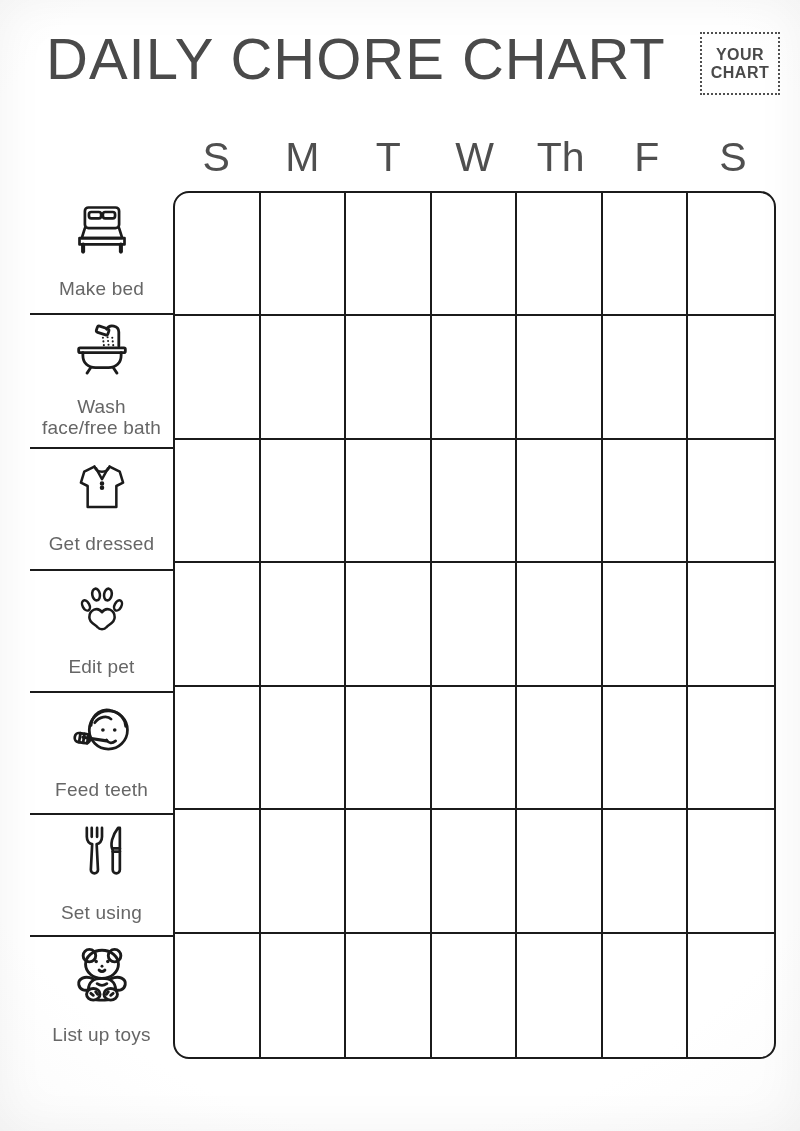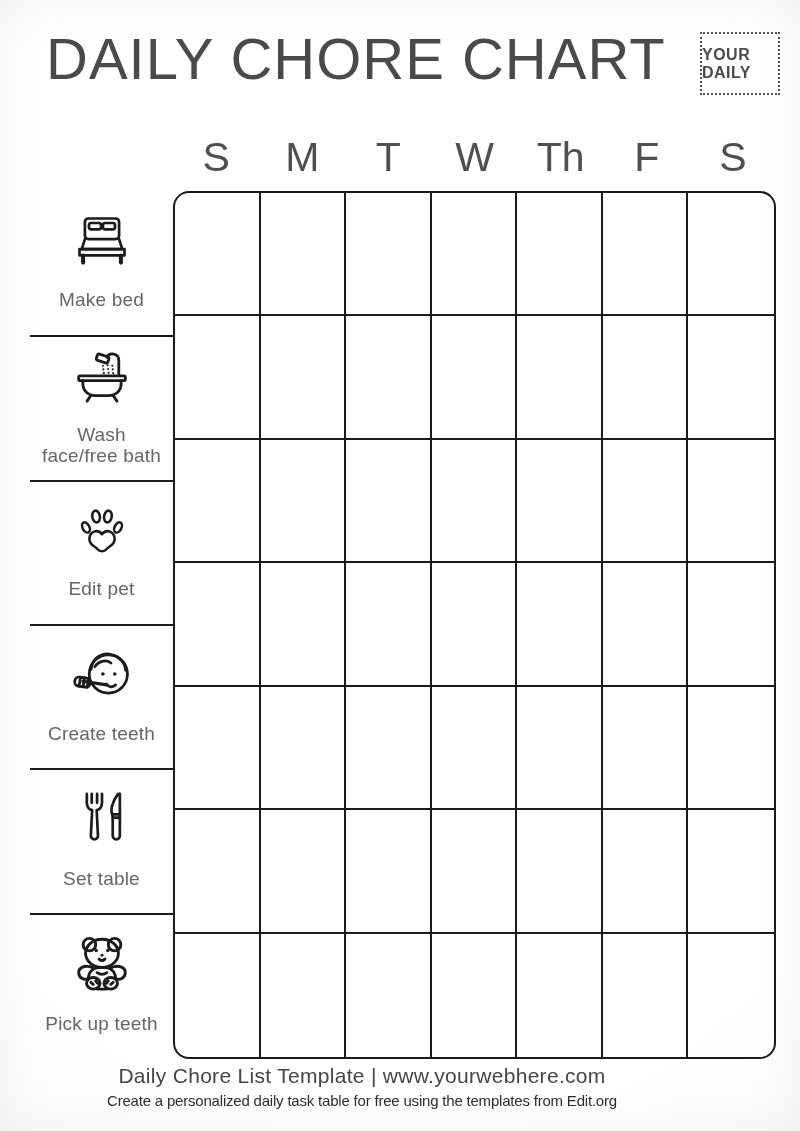--- a/index.html
+++ b/index.html
@@ -20,21 +20,21 @@
   }
   .title{
     position:absolute;left:46px;top:30px;
     font-size:58px;line-height:1;font-weight:500;
     letter-spacing:1px;color:var(--title);
     white-space:nowrap;
   }
   .logo-box{
     position:absolute;left:700px;top:32px;width:80px;height:63px;
     border:2px dotted #4f4f4f;
-    display:flex;flex-direction:column;align-items:flex-start;justify-content:center;
+    display:flex;flex-direction:column;align-items:center;justify-content:center;
     color:var(--title);font-weight:bold;font-size:16px;line-height:1.12;letter-spacing:.5px;
     text-align:center;
   }
   .days-row{
     position:absolute;left:173px;top:130px;width:603px;height:48px;
     display:flex;align-items:flex-end;
   }
   .day-cell{
     flex:1;text-align:center;
     font-size:41px;line-height:1;color:var(--day);font-weight:500;
@@ -80,21 +80,21 @@
 </style>
 </head>
 <body>
 
 <div class="page">
 
   <h1 class="title">DAILY CHORE CHART</h1>
 
   <div class="logo-box">
     <span>YOUR</span>
-    <span>DAILY</span>
+    <span>CHART</span>
   </div>
 
   <div class="days-row">
     <span class="day-cell">S</span>
     <span class="day-cell">M</span>
     <span class="day-cell">T</span>
     <span class="day-cell">W</span>
     <span class="day-cell">Th</span>
     <span class="day-cell">F</span>
     <span class="day-cell">S</span>
@@ -190,20 +190,32 @@
           <rect x="7" y="31" width="50" height="5" rx="1.5"></rect>
           <path d="M11.5 36 v3 c0 8 5.5 13 13.5 13 h14 c8 0 13.5 -5 13.5 -13 v-3"></path>
           <path d="M20 52 l-4 6"></path>
           <path d="M44 52 l4 6"></path>
         </svg>
       </span>
       <span class="chore-label">Wash
 face/free bath</span>
     </div>
 
+    <div class="label-row">
+      <span class="chore-icon">
+        <svg width="54" height="52" viewBox="0 0 64 60" fill="none" stroke="#1b1b1b" stroke-width="3" stroke-linecap="round" stroke-linejoin="round">
+          <path d="M23 7 L11 13 L7 26 L15 30 V55 H49 V30 L57 26 L53 13 L41 7"></path>
+          <path d="M23 7 C26 15 38 15 41 7"></path>
+          <path d="M25 9 L32 22 L39 9"></path>
+          <circle cx="32" cy="27" r="1.2" fill="#1b1b1b"></circle>
+          <circle cx="32" cy="32" r="1.2" fill="#1b1b1b"></circle>
+        </svg>
+      </span>
+      <span class="chore-label">Get dressed</span>
+    </div>
 
     <div class="label-row">
       <span class="chore-icon">
         <svg width="54" height="54" viewBox="0 0 64 62" fill="none" stroke="#1b1b1b" stroke-width="3" stroke-linecap="round" stroke-linejoin="round">
           <path d="M32 36 C27 29 17 33 17 42 C17 49 24 50 27 54 C29 57 35 57 37 54 C40 50 47 49 47 42 C47 33 37 29 32 36 Z"></path>
           <ellipse cx="25" cy="15" rx="4.5" ry="7" transform="rotate(-10 25 15)"></ellipse>
           <ellipse cx="39" cy="15" rx="4.5" ry="7" transform="rotate(10 39 15)"></ellipse>
           <ellipse cx="13" cy="28" rx="4" ry="6.5" transform="rotate(-28 13 28)"></ellipse>
           <ellipse cx="51" cy="28" rx="4" ry="6.5" transform="rotate(28 51 28)"></ellipse>
         </svg>
@@ -220,35 +232,35 @@
           <circle cx="34" cy="30" r="2" fill="#1b1b1b" stroke="none"></circle>
           <circle cx="47" cy="30" r="2" fill="#1b1b1b" stroke="none"></circle>
           <path d="M38 41 q4 6 10 1"></path>
           <path d="M12 38 L38 42" stroke-width="3.5"></path>
           <g transform="rotate(9 12 39)">
             <rect x="3" y="34" width="17" height="10" rx="4.5"></rect>
             <path d="M8.5 34 v10 M13 34 v10 M17.5 34 v10"></path>
           </g>
         </svg>
       </span>
-      <span class="chore-label">Create teeth</span>
+      <span class="chore-label">Feed teeth</span>
     </div>
 
     <div class="label-row">
       <span class="chore-icon">
         <svg width="50" height="58" viewBox="0 0 56 64" fill="none" stroke="#1b1b1b" stroke-width="3" stroke-linecap="round" stroke-linejoin="round">
           <path d="M11 5 V15 C11 20 14 23 17 23 L15.5 52 a4 4 0 0 0 8 0 L22 23 C25 23 28 20 28 15 V5"></path>
           <path d="M16.5 5 V15"></path>
           <path d="M22.5 5 V15"></path>
           <path d="M46 5 C39 14 37 24 40 30 L40 52 a4 4 0 0 0 8 0 V5 Z"></path>
           <path d="M40 28 H48"></path>
           <path d="M40 31.5 H48"></path>
         </svg>
       </span>
-      <span class="chore-label">Set table</span>
+      <span class="chore-label">Set using</span>
     </div>
 
     <div class="label-row">
       <span class="chore-icon">
         <svg width="62" height="58" viewBox="0 0 64 60" fill="none" stroke="#1b1b1b" stroke-width="3" stroke-linecap="round" stroke-linejoin="round">
           <circle cx="19" cy="11" r="6.5"></circle>
           <circle cx="45" cy="11" r="6.5"></circle>
           <ellipse cx="32" cy="20" rx="17" ry="14.5"></ellipse>
           <circle cx="26" cy="17" r="1.8" fill="#1b1b1b" stroke="none"></circle>
           <circle cx="38" cy="17" r="1.8" fill="#1b1b1b" stroke="none"></circle>
@@ -257,23 +269,19 @@
           <path d="M23 35 C14 31 7 35 8 41 C9 46 14 48 18 46"></path>
           <path d="M41 35 C50 31 57 35 56 41 C55 46 50 48 46 46"></path>
           <path d="M18 46 C17 52 22 57 29 57 H35 C42 57 47 52 46 46 C46 39 41 34.5 32 34.5 C23 34.5 18 39 18 46 Z"></path>
           <ellipse cx="23" cy="51" rx="7" ry="6" fill="#fdfdfd"></ellipse>
           <ellipse cx="41" cy="51" rx="7" ry="6" fill="#fdfdfd"></ellipse>
           <path d="M20.5 50 l2.5 2 M25.5 48.5 l2 2.5"></path>
           <path d="M38.5 48.5 l-2 2.5 M43.5 50 l-2.5 2"></path>
           <path d="M27 40 q5 3.5 10 0"></path>
         </svg>
       </span>
-      <span class="chore-label">Pick up teeth</span>
+      <span class="chore-label">List up toys</span>
     </div>
 
   </div>
 
-  <div class="footer">
-    <div class="footer-line1">Daily Chore List Template | www.yourwebhere.com</div>
-    <div class="footer-line2">Create a personalized daily task table for free using the templates from Edit.org</div>
-  </div>
 
 </div>
 
 </body></html>

